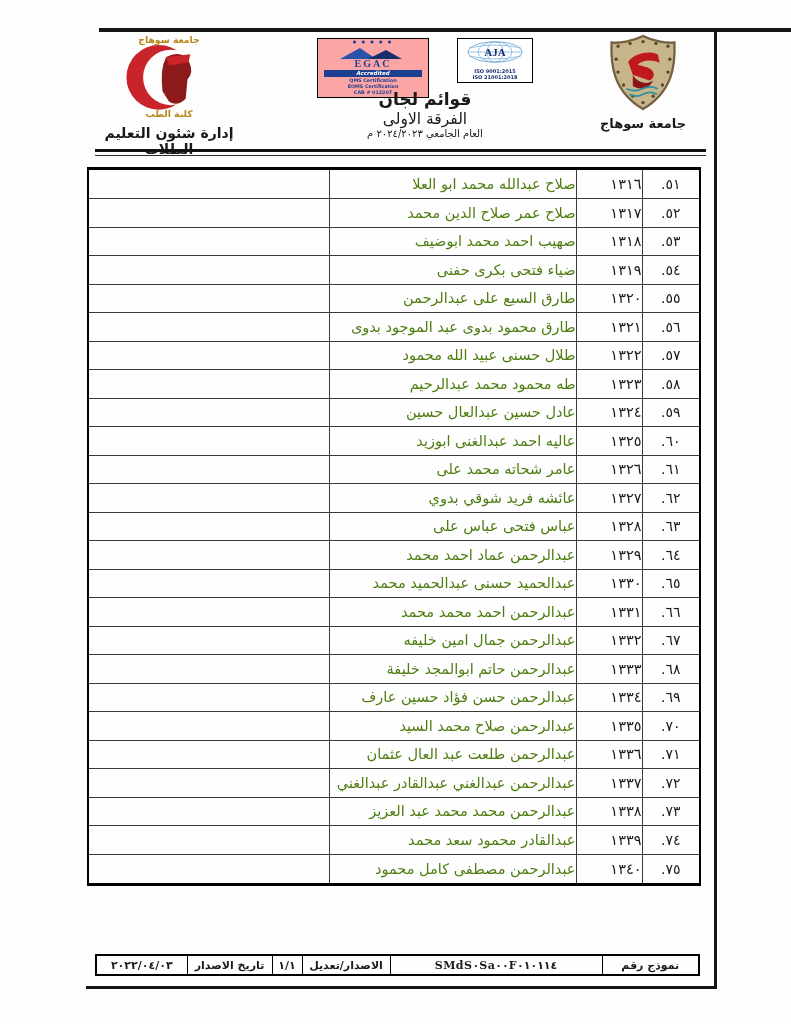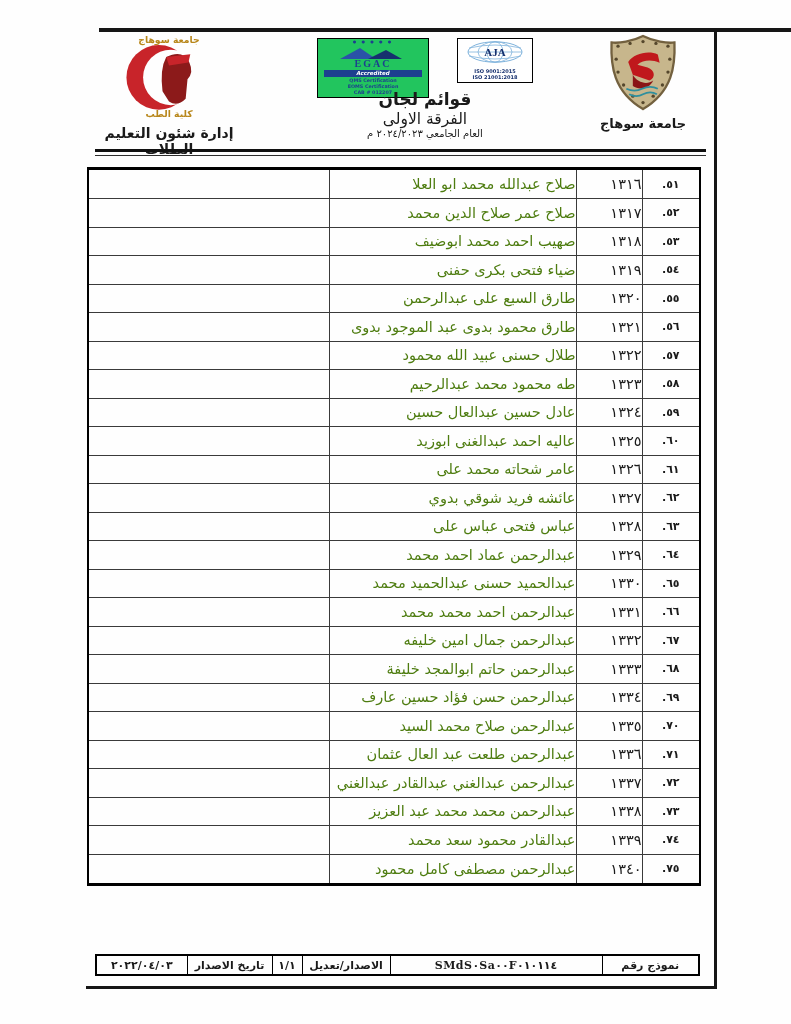--- a/index.html
+++ b/index.html
@@ -12,21 +12,21 @@
   .scan-right{position:absolute;left:714px;top:28px;width:3px;height:961px;background:#161616;}
   .scan-bottom{position:absolute;left:86px;top:986px;width:631px;height:3px;background:#161616;}
 
   
   .uni-block{position:absolute;left:584px;top:34px;width:118px;text-align:center;direction:rtl;}
   .uni-name{font-size:13px;font-weight:bold;line-height:1.3;}
 
   .center-block{position:absolute;left:293px;top:38px;width:264px;text-align:center;}
   .logos-row{display:flex;justify-content:center;align-items:flex-start;gap:28px;height:48px;}
 
-  .egac-box{width:112px;border:1.5px solid #000;background:#22c55e;padding:1px 2px 2px 2px;box-sizing:border-box;}
+  .egac-box{width:112px;border:1.5px solid #000;background:#fca5a5;padding:1px 2px 2px 2px;box-sizing:border-box;}
   .egac-stars{font-size:4px;color:#1d3f8f;line-height:4px;letter-spacing:2px;}
   .egac-name{font-family:"Liberation Serif","DejaVu Serif",serif;font-size:10px;font-weight:bold;
              color:#1d3f8f;letter-spacing:2px;line-height:10px;margin-top:-4px;}
   .egac-band{background:#1d3f8f;color:#fff;font-size:5.5px;font-style:italic;font-weight:bold;
              line-height:7px;margin:1px 4px;}
   .egac-lines{font-size:4.8px;font-weight:bold;color:#1d3f8f;line-height:1.2;}
 
   .aja-box{width:76px;border:1.5px solid #000;background:#fff;padding:2px 1px 1px 1px;box-sizing:border-box;}
   .aja-lines{font-size:5px;font-weight:bold;color:#16306e;line-height:1.25;margin-top:1px;}
 
@@ -39,21 +39,21 @@
 
   .rule-thick{position:absolute;left:95px;top:149px;width:611px;height:3px;background:#111;}
   .rule-thin{position:absolute;left:95px;top:155px;width:611px;height:1.4px;background:#2d2d2d;}
 
   
   table.students{
     position:absolute;left:87px;top:167px;width:614px;height:719px;
     border-collapse:collapse;table-layout:fixed;border:2.5px solid #000;border-top-width:3.5px;border-bottom-width:3px;
   }
   table.students td{border:1.2px solid #3a3a3a;padding:0;overflow:hidden;white-space:nowrap;}
-  td.col-no{font-weight:bold;font-size:11px;text-align:center;}
+  td.col-no{font-weight:normal;font-size:14px;text-align:center;}
   td.col-id{font-size:14.5px;text-align:right;}
   td.col-name{font-size:14.5px;text-align:right;padding-right:9px;color:#4d7c0f;}
 
   
   table.footerbar{
     position:absolute;left:95px;top:954px;width:603px;height:22px;
     border-collapse:collapse;table-layout:fixed;border:2px solid #000;
   }
   table.footerbar td{border:1.5px solid #000;text-align:center;font-weight:bold;font-size:11px;padding:0;white-space:nowrap;overflow:hidden;}
   td.f-code{font-family:"DejaVu Serif","DejaVu Sans",serif;font-size:12px;letter-spacing:0.5px;}

